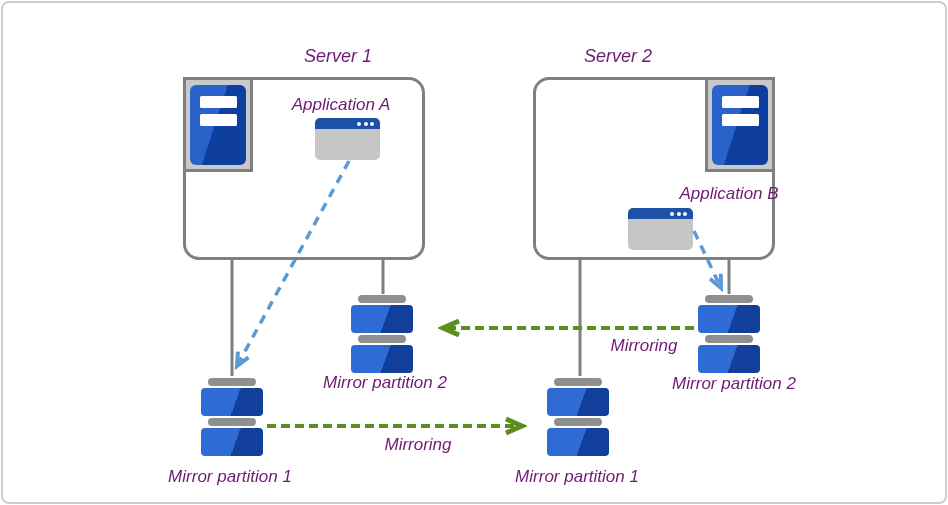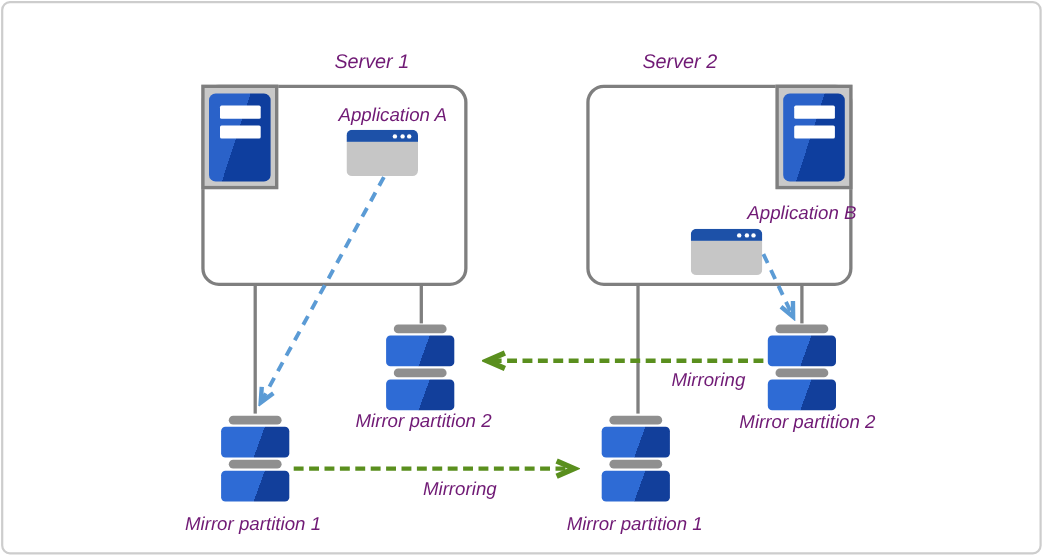--- a/index.html
+++ b/index.html
@@ -56,21 +56,21 @@
       <div class="tower-bar"></div>
     </div>
   </div>
   <div class="server-frame" style="left:705px;top:77px;">
     <div class="tower">
       <div class="tower-bar"></div>
       <div class="tower-bar"></div>
     </div>
   </div>
 
-  <div class="label txt" style="left:341px;top:96px;margin-left:16px;">Application A</div>
+  <div class="label txt" style="left:341px;top:96px;">Application A</div>
   <div class="win" style="left:315px;top:118px;">
     <div class="win-title">
       <div class="win-dot"></div>
       <div class="win-dot"></div>
       <div class="win-dot"></div>
     </div>
     <div class="win-body"></div>
   </div>
 
   <div class="label txt" style="left:685px;top:185px;margin-left:44px;">Application B</div>

